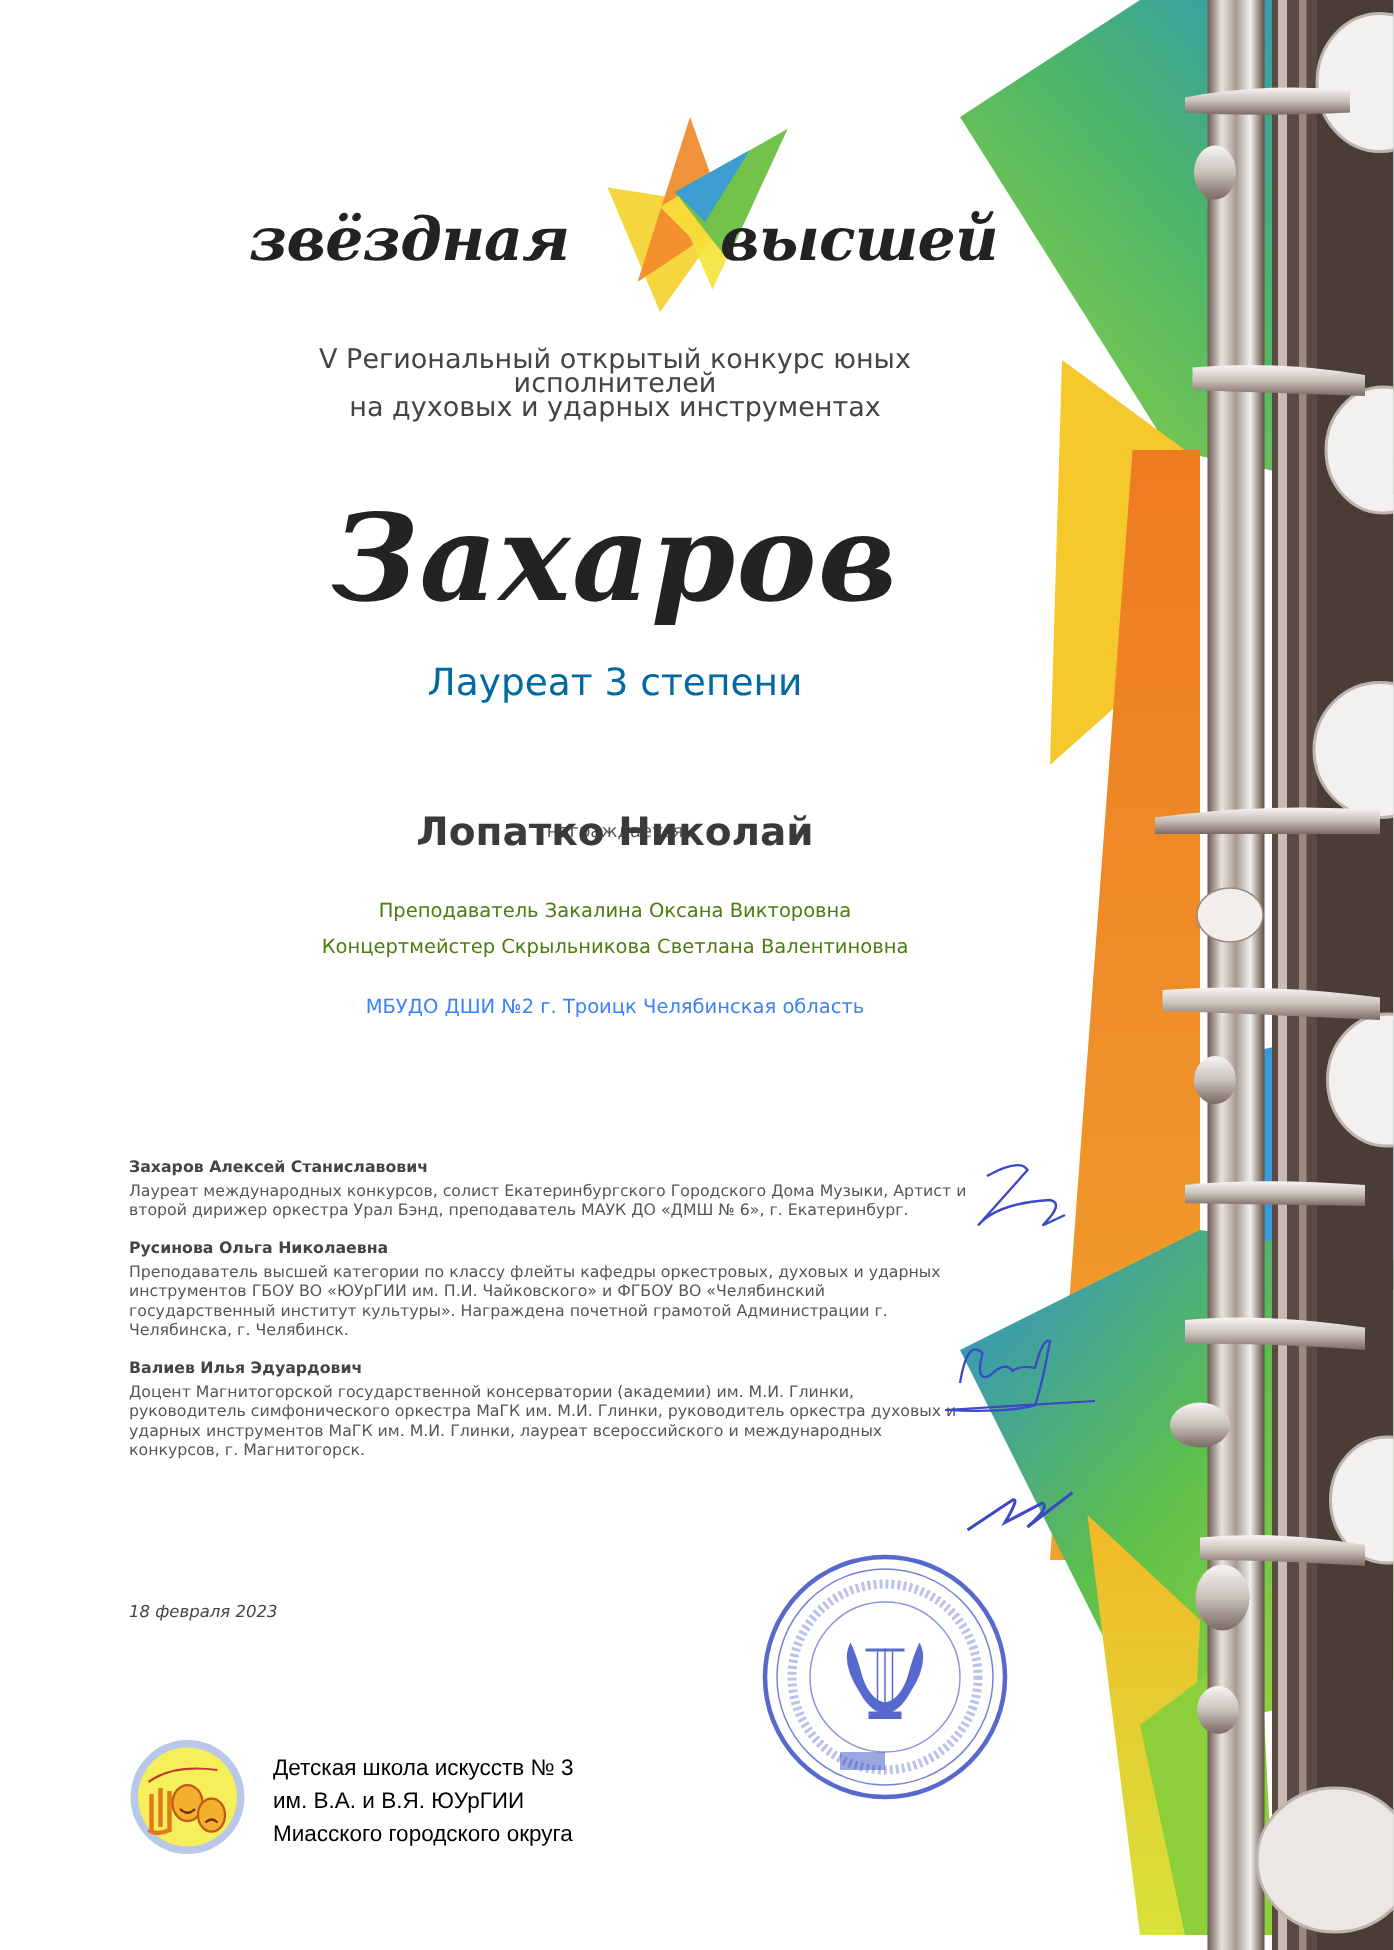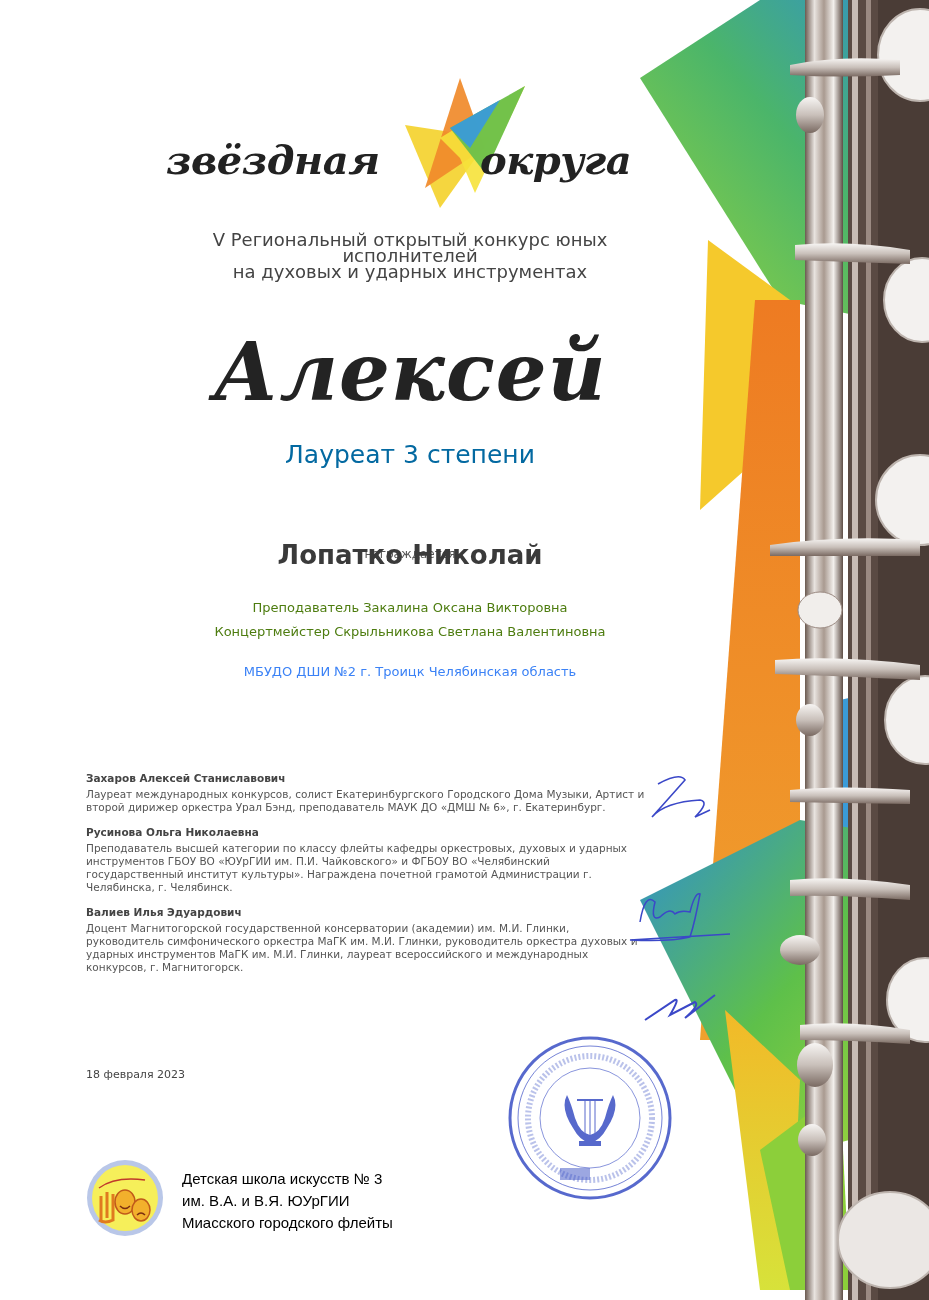--- a/index.html
+++ b/index.html
@@ -35,21 +35,21 @@
            font-size: 13px; line-height: 24px; color: #4d7c0f; }
 
   .school { position: absolute; left: 160px; top: 664px; width: 500px; text-align: center;
             font-size: 13px; color: #3b82f6; }
 
   .jury { position: absolute; left: 86px; top: 772px; width: 560px; }
   .jury-member { margin-bottom: 12px; }
   .jury-name { font-size: 10.5px; font-weight: bold; color: #444; margin-bottom: 4px; }
   .jury-desc { font-size: 10.5px; line-height: 13px; color: #555; }
 
-  .date { position: absolute; left: 86px; top: 1068px; font-size: 11px; color: #444; }
+  .date { position: absolute; left: 86px; top: 1068px; font-size: 11px; color: #444; font-style: italic; }
 
   .footer-logo { position: absolute; left: 85px; top: 1158px; width: 80px; height: 80px; }
   .footer-text { position: absolute; left: 182px; top: 1168px; font-family: "Liberation Sans", sans-serif;
                  font-size: 15px; line-height: 22px; color: #000000; }
 
   .stamp { position: absolute; left: 505px; top: 1033px; width: 170px; height: 170px; }
   .sig { position: absolute; }
 </style>
 </head>
 <body>
@@ -134,29 +134,29 @@
 
 <div class="logo">
   <span class="logo-word left">звёздная</span>
   <svg class="logo-star" viewBox="0 0 150 145">
     <polygon points="20,47 105,60 55,130" fill="#f4d22a" opacity="0.9"></polygon>
     <polygon points="75,0 100,70 40,110" fill="#f08a2a" opacity="0.92"></polygon>
     <polygon points="55,60 140,8 90,115 75,80" fill="#f6e23a" opacity="0.9"></polygon>
     <polygon points="65,50 140,8 100,95" fill="#6cc04a" opacity="0.95"></polygon>
     <polygon points="65,50 115,22 85,70" fill="#3a9bd8" opacity="0.95"></polygon>
   </svg>
-  <span class="logo-word right">округа</span>
+  <span class="logo-word right">высшей</span>
 </div>
 
 <div class="subtitle">
   <div>V Региональный открытый конкурс юных исполнителей</div>
   <div>на духовых и ударных инструментах</div>
 </div>
 
-<div class="title">Алексей</div>
+<div class="title">Захаров</div>
 <div class="degree">Лауреат 3 степени</div>
 <div class="awarded">награждается</div>
 <div class="recipient">Лопатко Николай</div>
 
 <div class="staff">
   <div>Преподаватель Закалина Оксана Викторовна</div>
   <div>Концертмейстер Скрыльникова Светлана Валентиновна</div>
 </div>
 
 <div class="school">МБУДО ДШИ №2 г. Троицк Челябинская область</div>
@@ -211,14 +211,14 @@
   <path d="M16,38 L16,62 M22,34 L22,60 M28,36 L28,62 Q20,66 14,62" fill="none" stroke="#e07a1f" stroke-width="3"></path>
   <ellipse cx="40" cy="44" rx="10" ry="12" fill="#f2b02c" stroke="#c05a1a" stroke-width="1.5"></ellipse>
   <path d="M35,48 Q40,53 45,48" fill="none" stroke="#7a2e10" stroke-width="1.5"></path>
   <ellipse cx="56" cy="52" rx="9" ry="11" fill="#f2b02c" stroke="#c05a1a" stroke-width="1.5"></ellipse>
   <path d="M52,57 Q56,53 60,57" fill="none" stroke="#7a2e10" stroke-width="1.5"></path>
 </svg>
 
 <div class="footer-text">
   <div>Детская школа искусств № 3</div>
   <div>им. В.А. и В.Я. ЮУрГИИ</div>
-  <div>Миасского городского флейты</div>
+  <div>Миасского городского округа</div>
 </div>
 
 </body></html>

